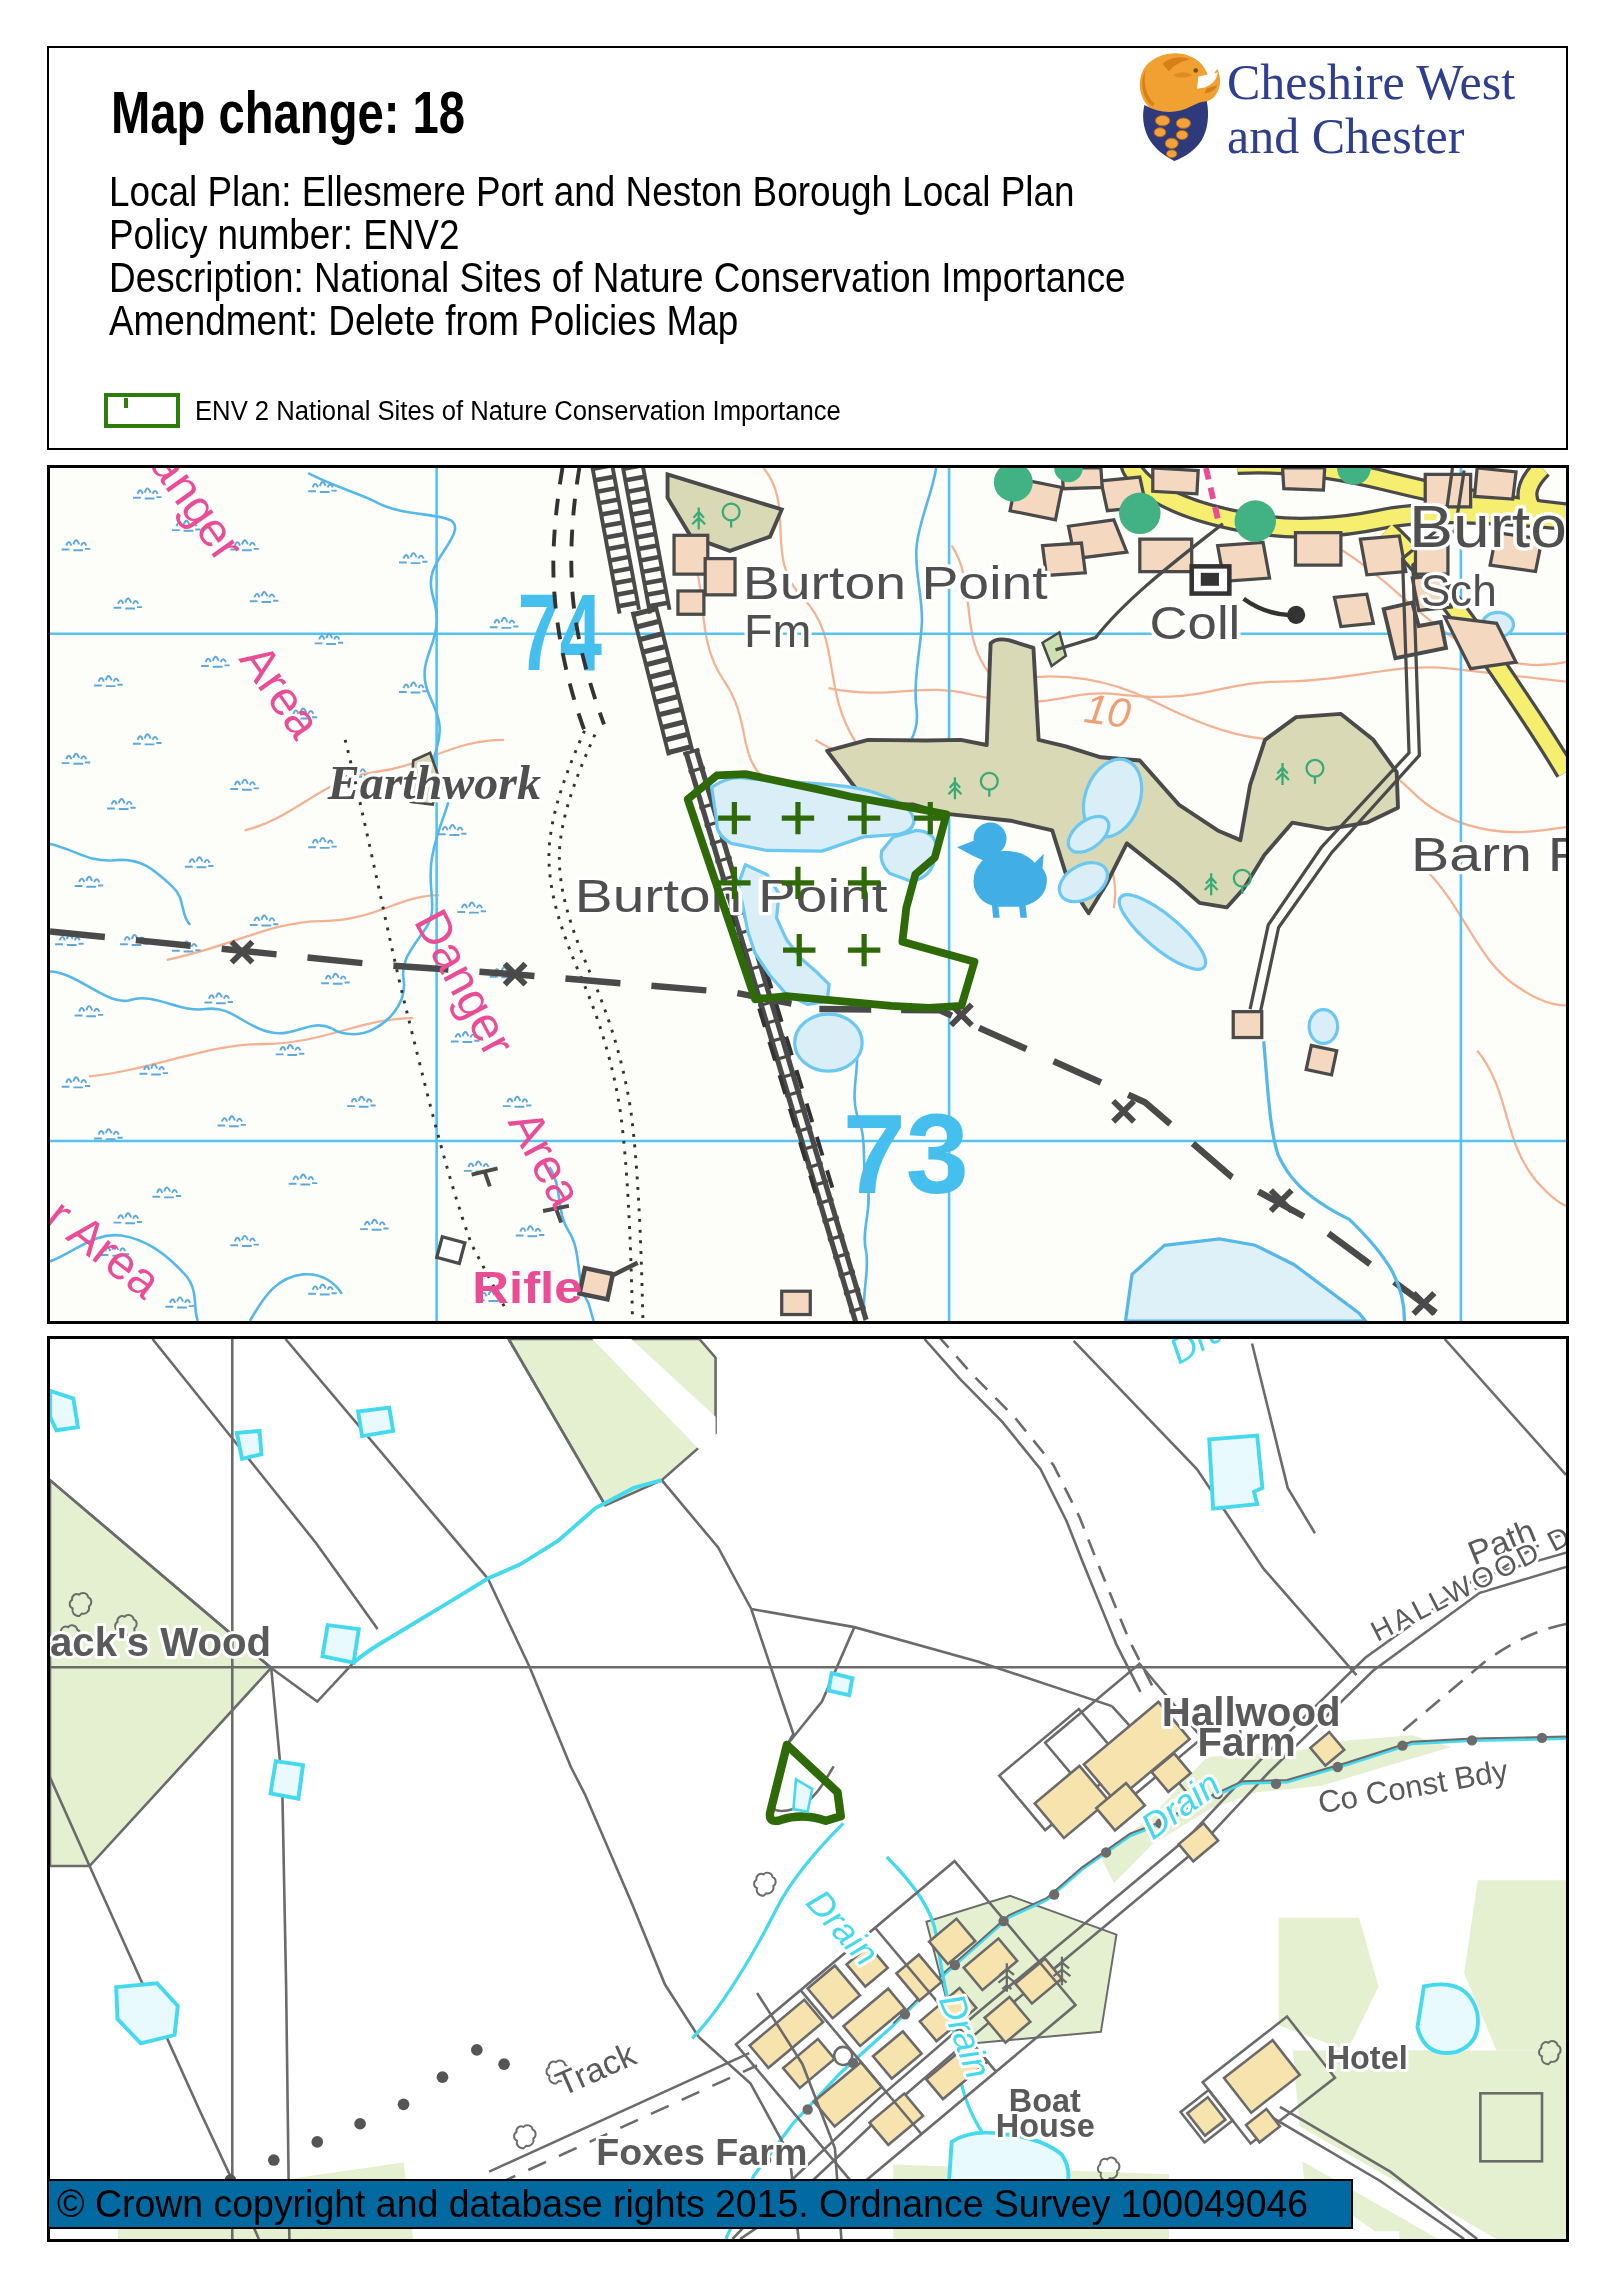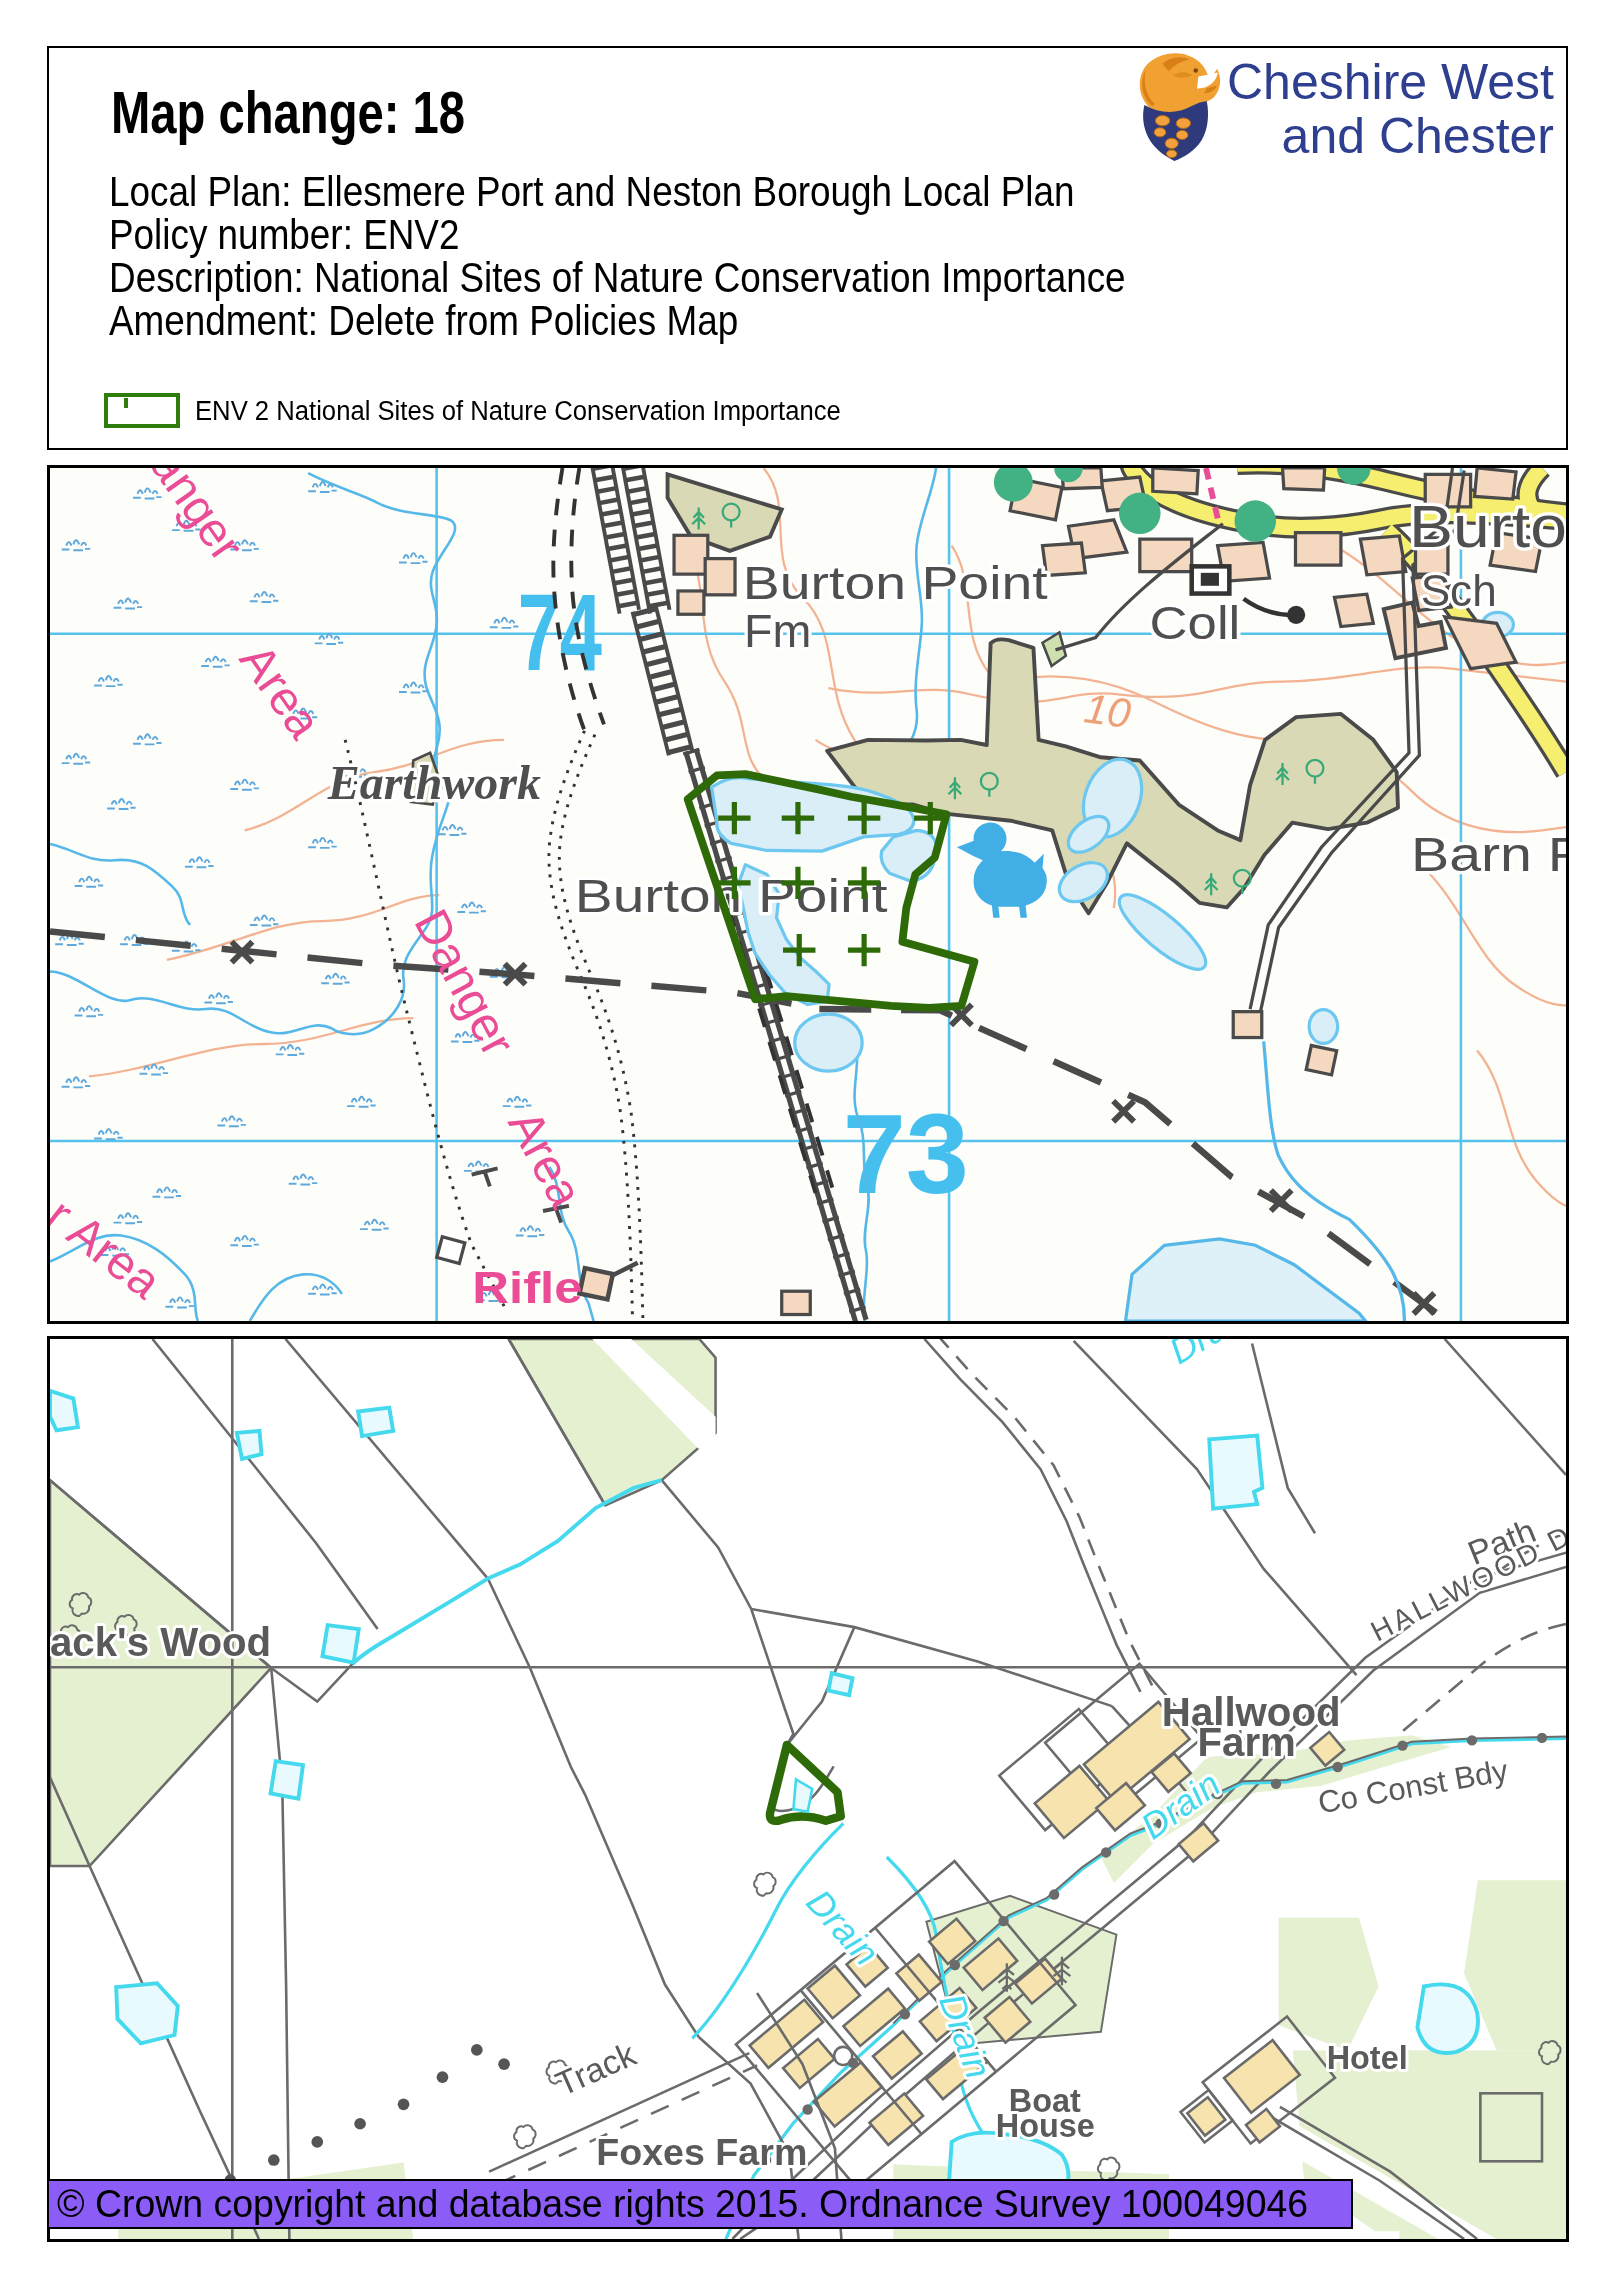--- a/index.html
+++ b/index.html
@@ -37,21 +37,21 @@
 <g fill="#f2a13c" stroke="#b06a10" stroke-width="1.5">
 <ellipse cx="44" cy="110" rx="11" ry="8"></ellipse>
 <ellipse cx="76" cy="114" rx="11" ry="8"></ellipse>
 <ellipse cx="40" cy="128" rx="9" ry="7"></ellipse>
 <ellipse cx="74" cy="132" rx="9" ry="7"></ellipse>
 <ellipse cx="58" cy="145" rx="10" ry="8"></ellipse>
 <ellipse cx="58" cy="161" rx="8" ry="6"></ellipse>
 </g>
 </svg>
 
-<div class="abs" style="left:1227px;top:55px;font-family:Liberation Sans, sans-serif;font-size:50px;line-height:54px;color:#2f3f8f;text-align:right;">Cheshire West<br>and Chester</div>
+<div class="abs" style="left:1227px;top:55px;font-family:Liberation Serif, serif;font-size:50px;line-height:54px;color:#2f3f8f;">Cheshire West<br>and Chester</div>
 
 <svg id="map1" class="abs" style="left:47px;top:465px;border:3.3px solid #000;box-sizing:border-box;background:#fdfdfa;" width="1522" height="859" viewBox="0 0 2337 1318" preserveAspectRatio="none">
 <defs>
 <g id="marsh" stroke="#5fa8dc" stroke-width="3" fill="none">
 <path d="M-15,0 q4,-11 8,0 M-4,-2 q4,-13 9,0 M8,0 q4,-9 8,0 M-22,6 h12 M-4,7 h15 M14,5 h8"></path>
 </g>
 <g id="confr" stroke="#3aa978" stroke-width="3.5" fill="none">
 <path d="M0,0 V-34 M-10,-8 L0,-18 L10,-8 M-8,-18 L0,-27 L8,-18"></path>
 </g>
 <g id="btree" stroke="#3aa978" stroke-width="3.5" fill="none">
@@ -582,14 +582,14 @@
 <text x="2046" y="468" font-size="44" transform="rotate(-27 2046 468)" letter-spacing="5">HALLWOOD DRIVE</text>
 </g>
 <g fill="#45d9ee" paint-order="stroke" stroke="#ffffff" stroke-width="9" stroke-linejoin="round">
 <text x="1700" y="775" font-size="56" font-style="italic" transform="rotate(-36 1700 775)">Drain</text>
 <text x="1740" y="40" font-size="56" font-style="italic" transform="rotate(-30 1740 40)">Drain</text>
 <text x="1163" y="872" font-size="56" font-style="italic" transform="rotate(48 1163 872)">Drain</text>
 <text x="1370" y="1020" font-size="56" font-style="italic" transform="rotate(70 1370 1020)">Drain</text>
 </g>
 </svg>
 
-<div class="abs" style="left:47px;top:2179px;width:1294px;height:46px;border:2.6px solid #000;background:#8b5cf6;font-size:38px;line-height:46px;color:#000;padding-left:7.8px;white-space:nowrap;overflow:hidden;"><span style="display:inline-block;transform:scaleX(0.985);transform-origin:left center;">© Crown copyright and database rights 2015. Ordnance Survey 100049046</span></div>
+<div class="abs" style="left:47px;top:2179px;width:1294px;height:46px;border:2.6px solid #000;background:#0369a1;font-size:38px;line-height:46px;color:#000;padding-left:7.8px;white-space:nowrap;overflow:hidden;"><span style="display:inline-block;transform:scaleX(0.985);transform-origin:left center;">© Crown copyright and database rights 2015. Ordnance Survey 100049046</span></div>
 
 
 </body></html>

